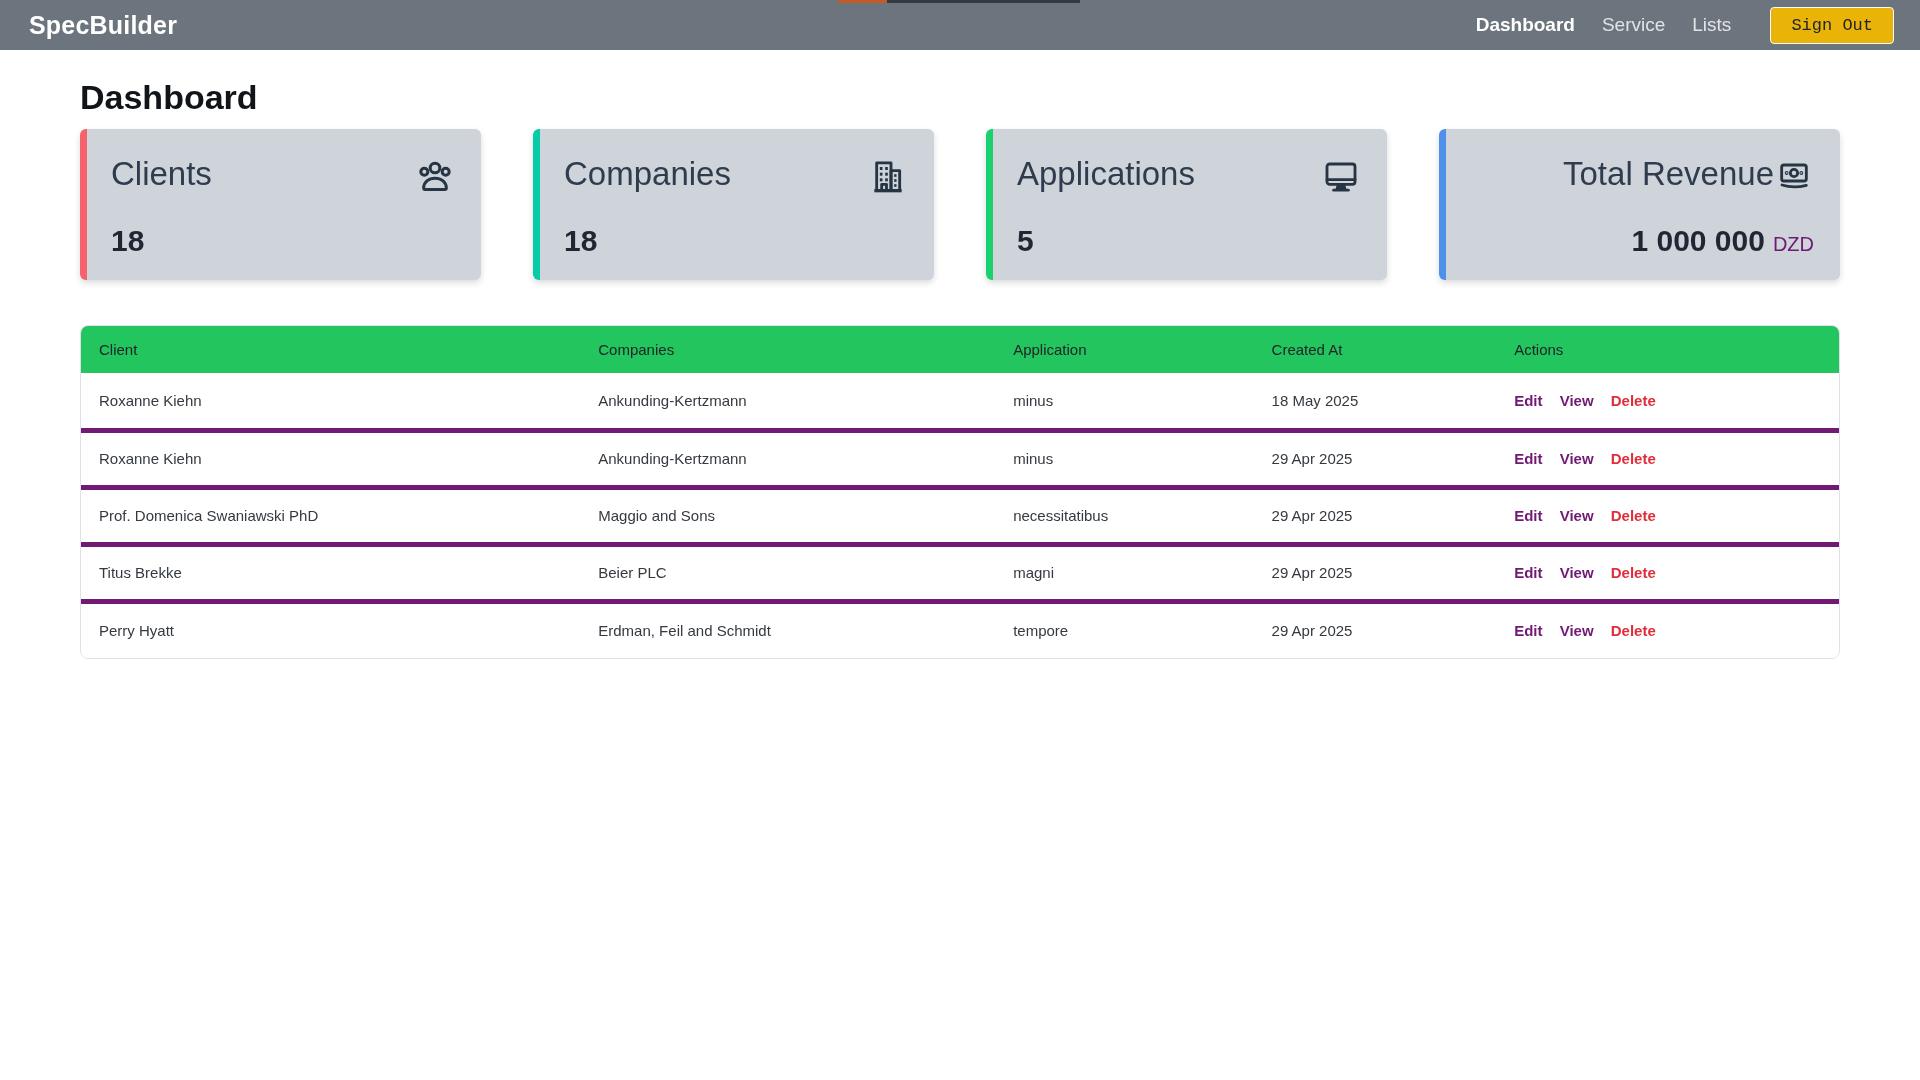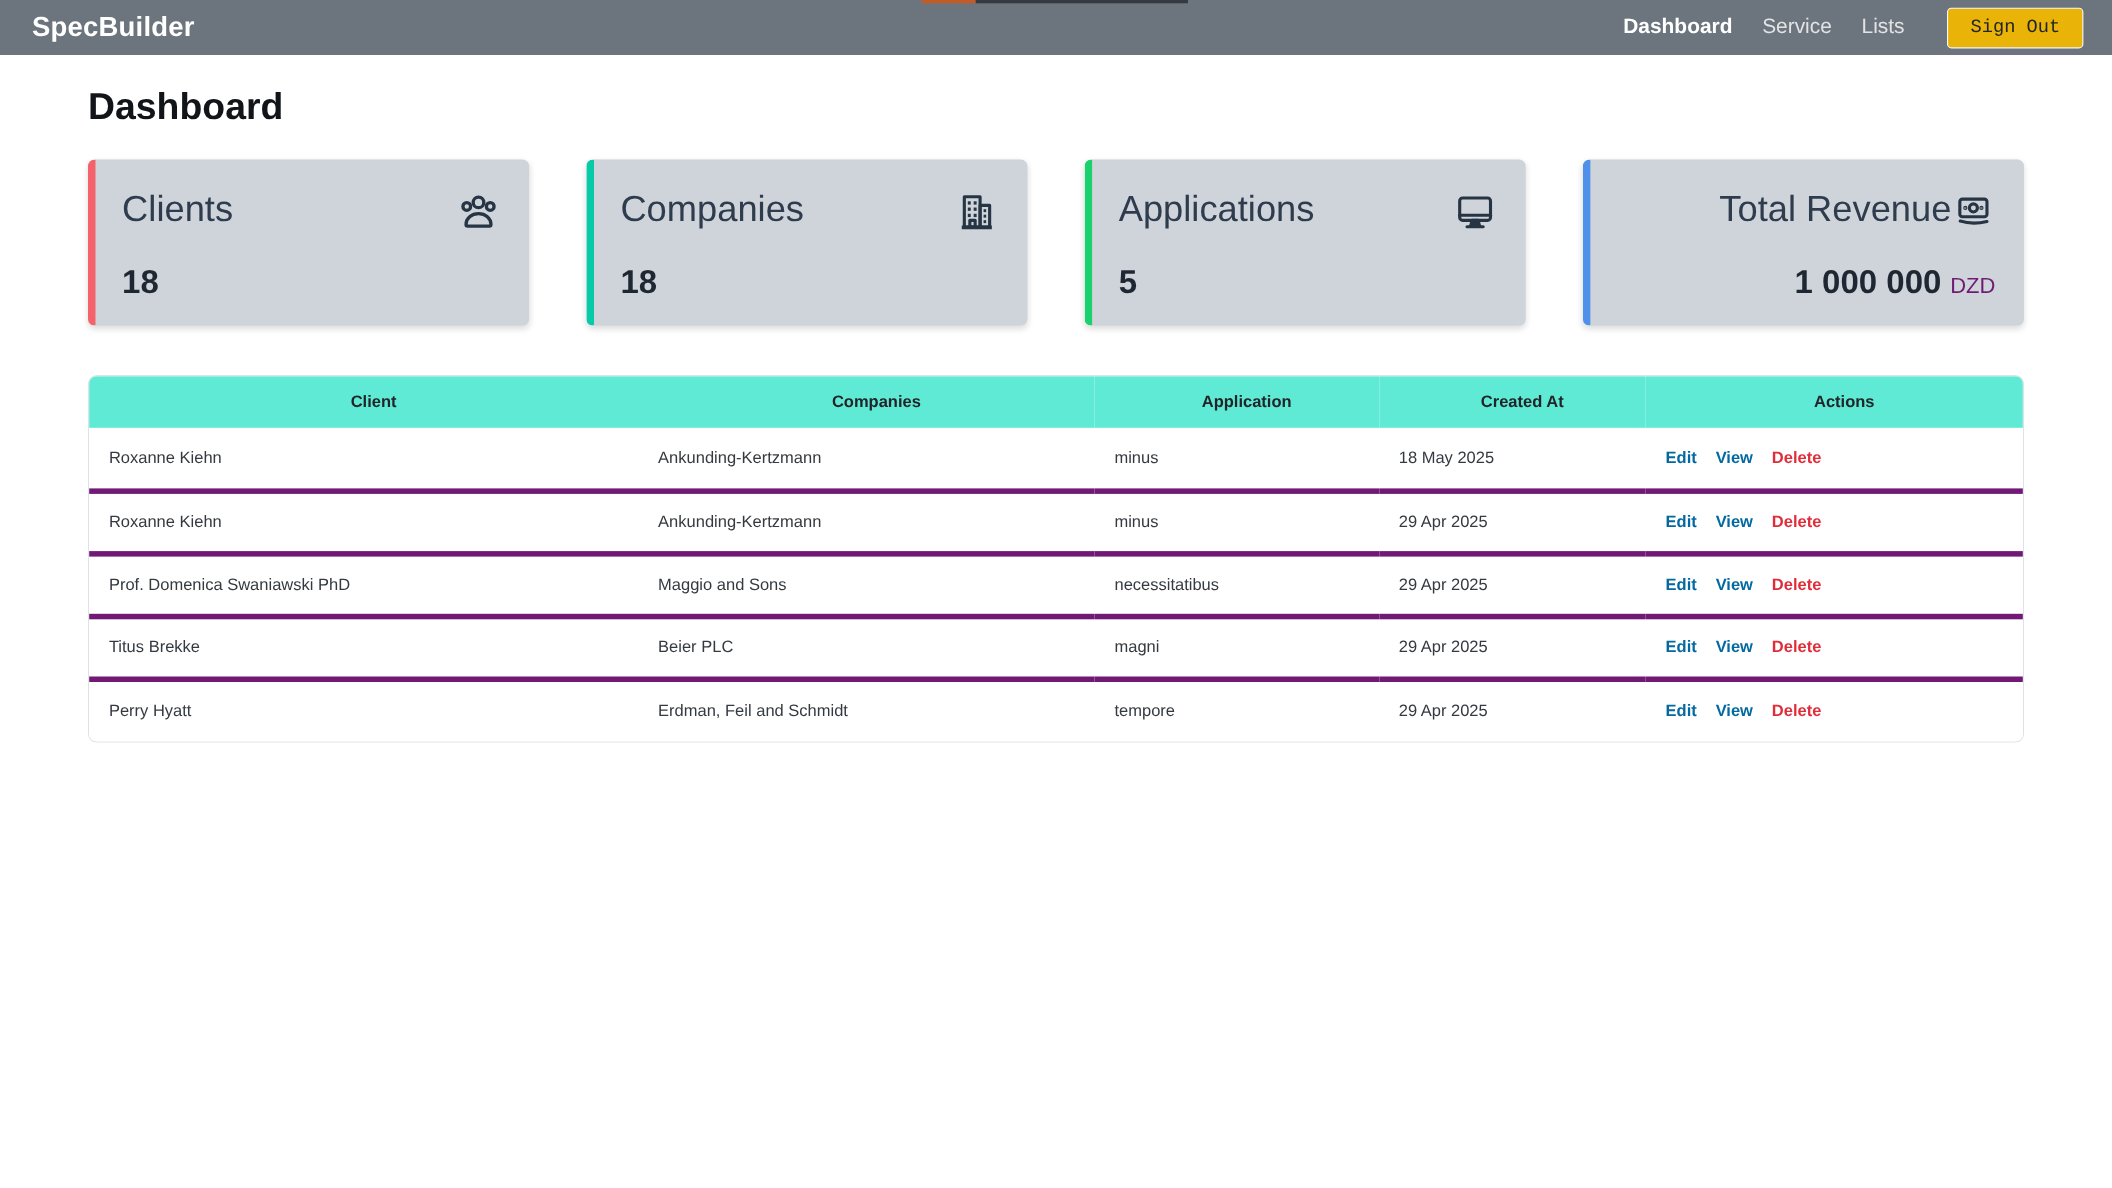--- a/index.html
+++ b/index.html
@@ -25,51 +25,51 @@
   .signout-btn {
     margin-left:12px; background:#eab308; color:#212529; border:1px solid #f8f9fa;
     font-size:17px; padding:8px 20px; border-radius:4px; cursor:pointer;
     font-family:Liberation Mono, monospace;
   }
 
   .container { margin:0 80px; width:1760px; }
   .page-title { font-size:34px; font-weight:700; color:#111418; margin-top:28px; }
 
   
-  .cards { margin-top:28px; display:grid; grid-template-columns:repeat(4,1fr); gap:52px; }
+  .cards { margin-top:12px; display:grid; grid-template-columns:repeat(4,1fr); gap:52px; }
   .card {
     height:151px; background:#ced4da; border-radius:6px;
     border-left:7px solid #999; padding:26px 26px 20px 24px;
     display:flex; flex-direction:column; justify-content:space-between;
     box-shadow:0 3px 6px rgba(0,0,0,.14);
   }
   .card-top { display:flex; align-items:flex-start; justify-content:space-between; }
   .card-label { font-size:33px; color:#2f3c4e; }
   .card-icon { color:#273444; margin-top:2px; }
   .card-icon svg { width:40px; height:40px; display:block; }
   .card-value { font-size:30px; font-weight:700; color:#1f2733; line-height:1; padding-bottom:4px; }
   .card-value .unit { font-size:20px; font-weight:400; color:#701a75; margin-left:8px; }
 
   
   .table-wrap {
     margin-top:45px; border:1px solid #dee2e6; border-radius:8px; overflow:hidden;
     background:#fff;
   }
   table { width:100%; border-collapse:collapse; table-layout:fixed; }
   thead th {
-    background:#5eead4; height:47px; text-align:center; font-size:15px; font-weight:700;
+    background:#22c55e; height:47px; text-align:left; font-size:15px; font-weight:400;
     color:#212529; padding:0 0 0 18px;
   }
   tbody td {
     height:57px; font-size:15px; color:#343a40; padding:0 0 0 18px;
     border-bottom:5px solid #701a75; background:#fff;
   }
   tbody tr:last-child td { border-bottom:none; }
   .lnk { text-decoration:none; font-weight:700; cursor:pointer; margin-right:13px; font-size:15px; }
-  .lnk.edit, .lnk.view { color:#0369a1; }
+  .lnk.edit, .lnk.view { color:#701a75; }
   .lnk.delete { color:#e02d39;text-align:right; }
 </style>
 </head>
 <body>
 
 <div class="edge-bar orange" style="background-color: rgb(195, 91, 38);"></div>
 <div class="edge-bar dark" style="background-color: rgb(52, 58, 64);"></div>
 
 <header class="navbar">
   <span class="brand">SpecBuilder</span>

